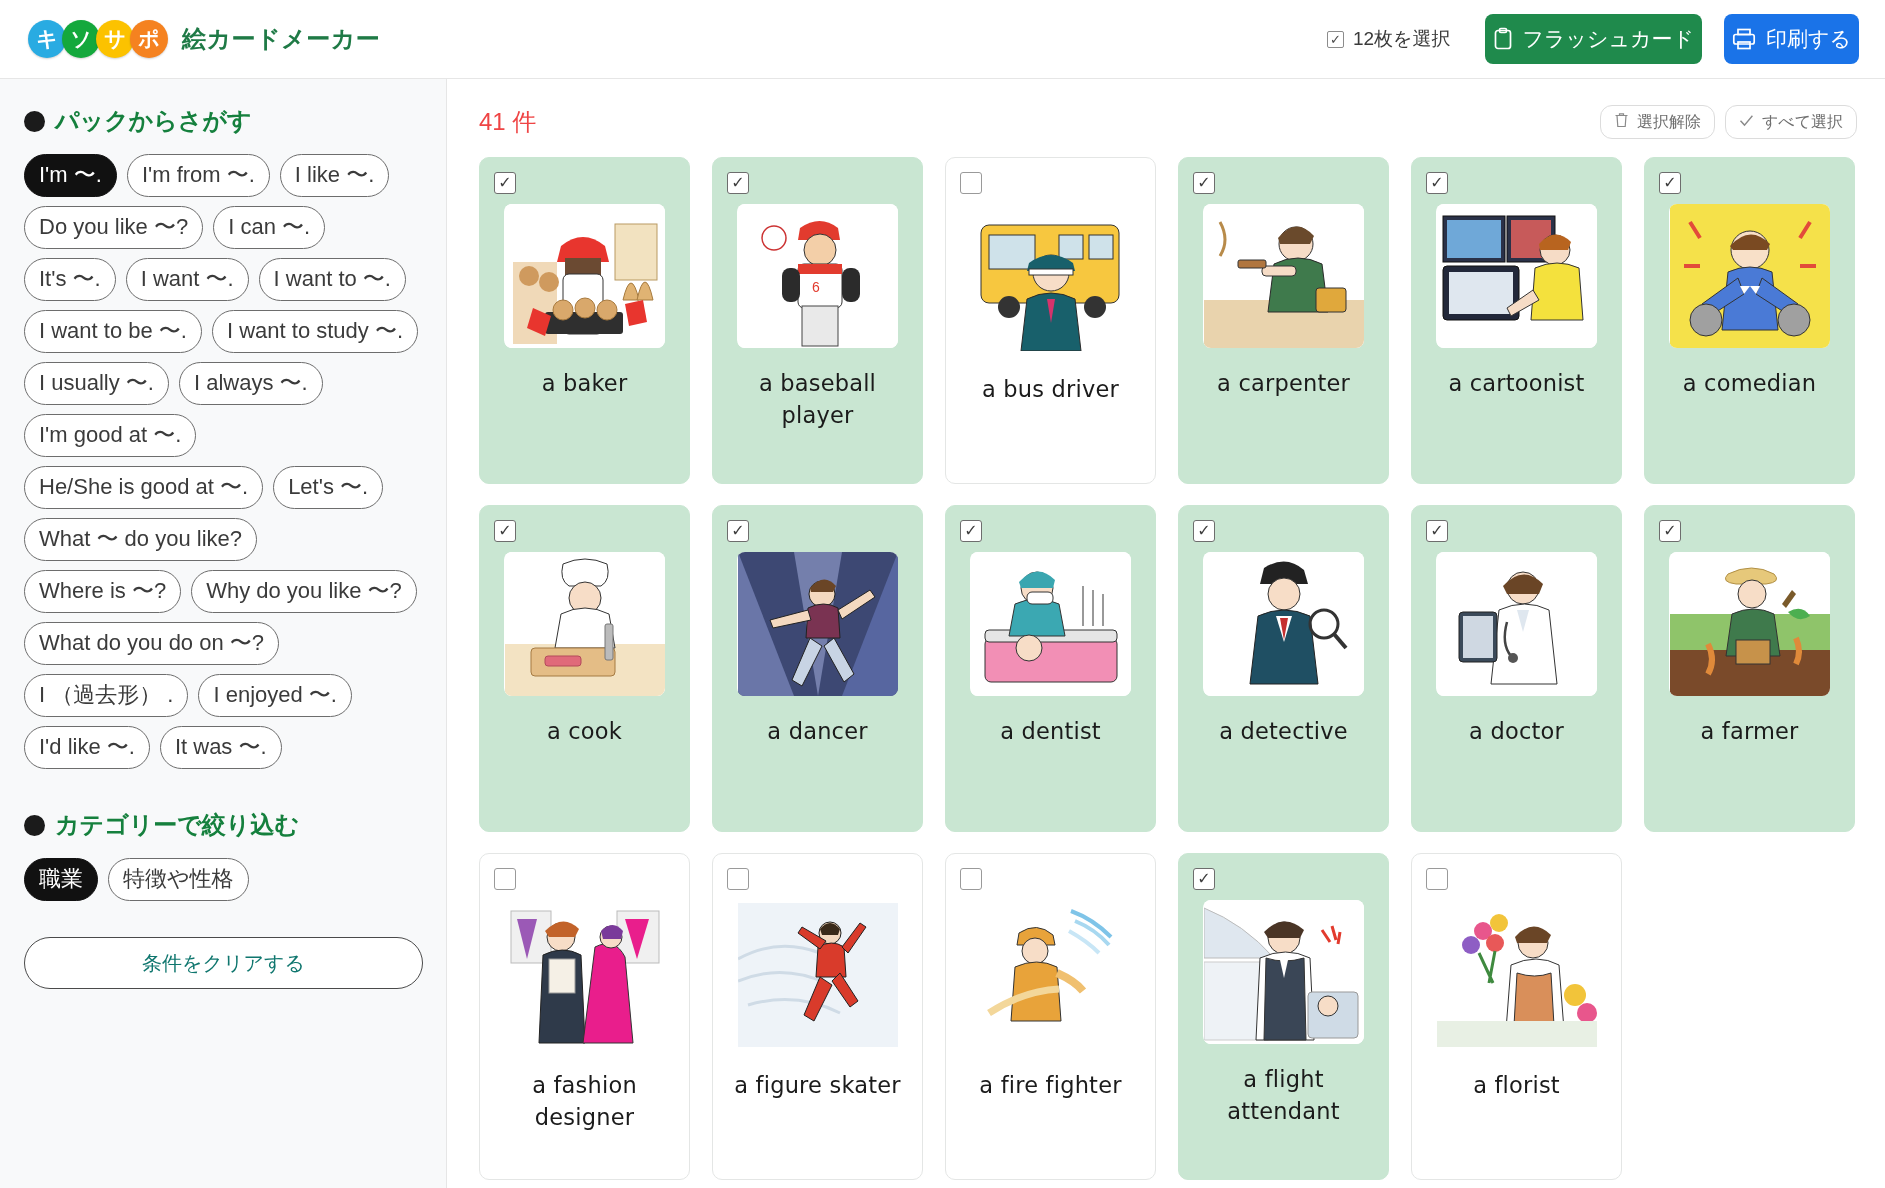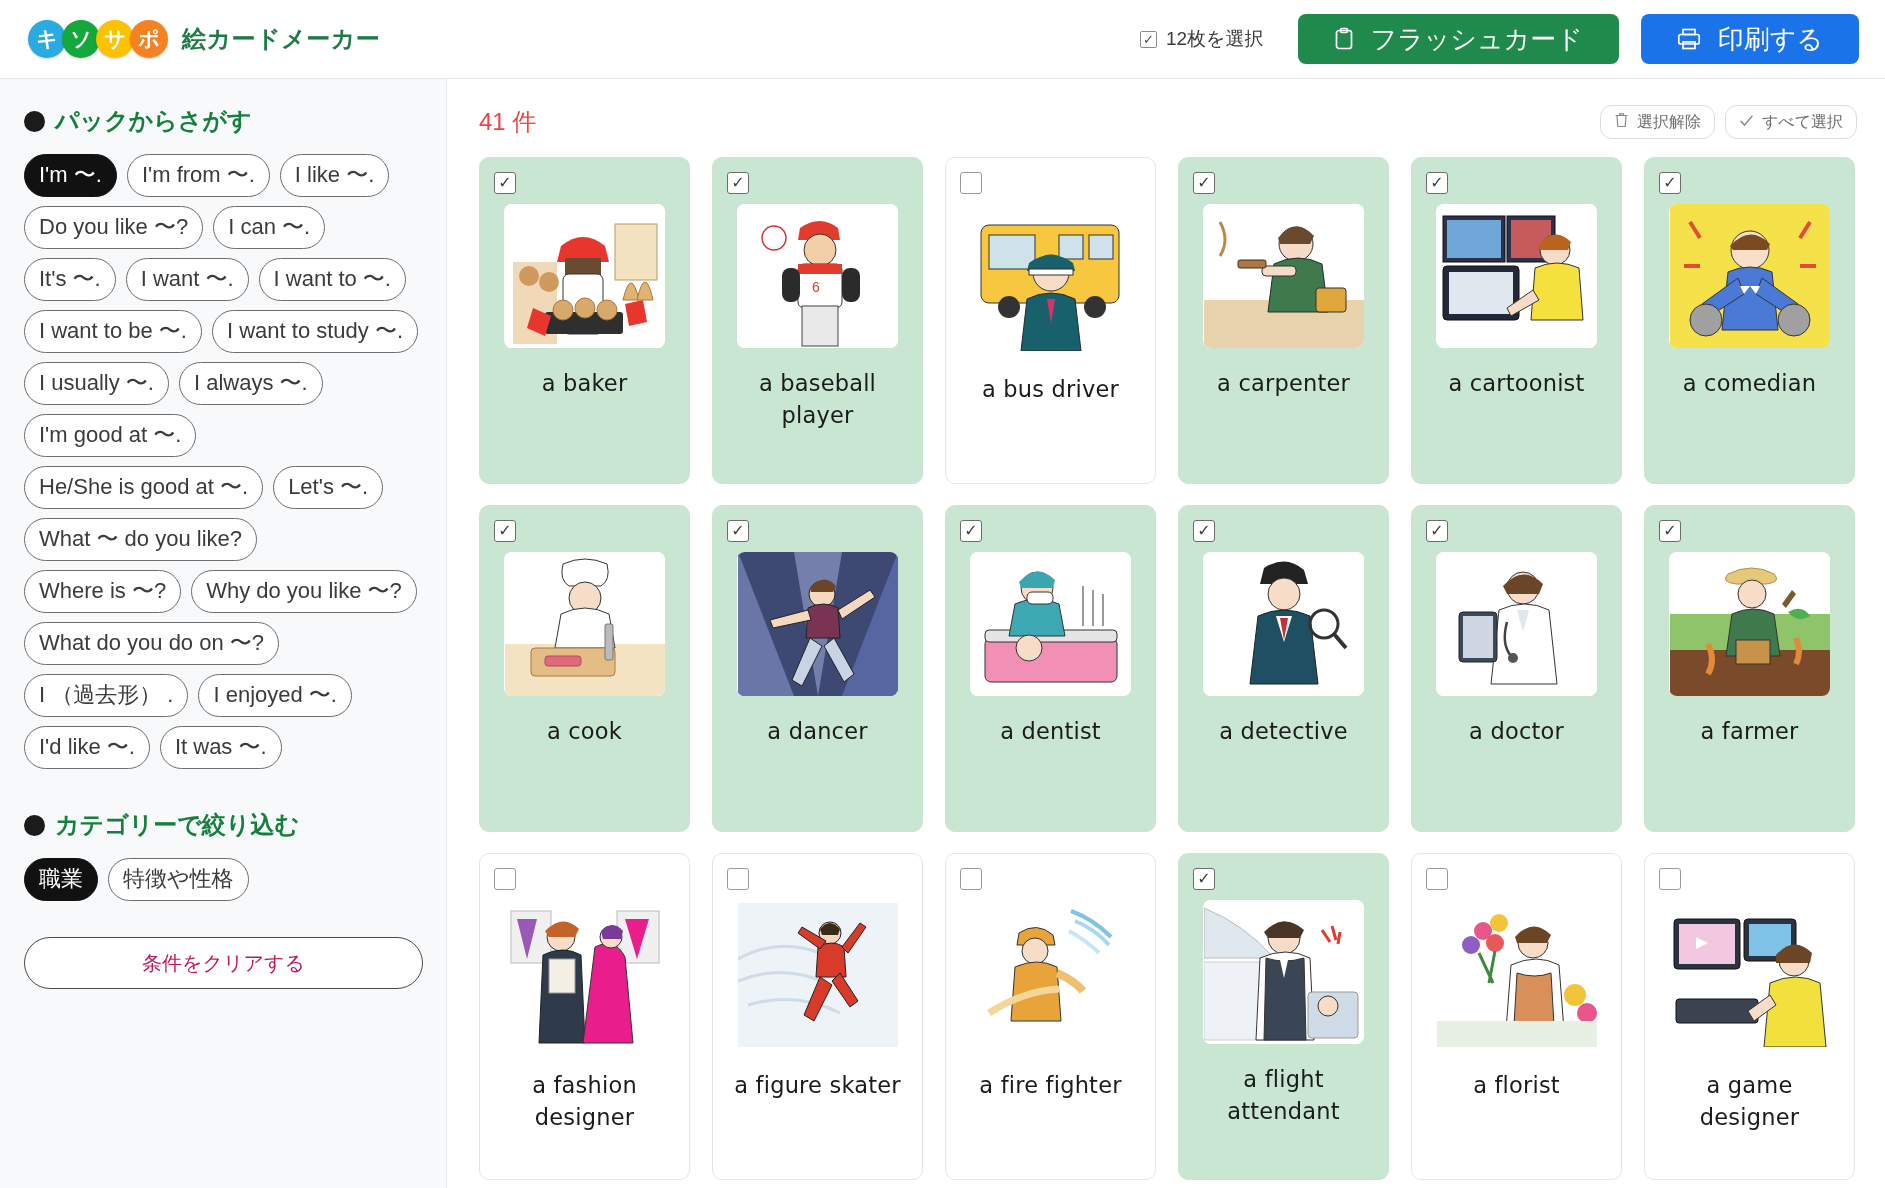--- a/index.html
+++ b/index.html
@@ -40,24 +40,24 @@
   .sel-count{
     display:flex;align-items:center;gap:9px;
     font-size:19px;color:#3a3a3a;margin-right:34px;
   }
   .mini-check{
     width:17px;height:17px;border:1.4px solid #8c8c8c;border-radius:2px;
     display:flex;align-items:center;justify-content:center;
     font-size:13px;color:#4a4a4a;line-height:1;box-sizing:border-box;
   }
   .btn{
-    display:flex;align-items:center;gap:17px;
+    display:flex;align-items:center;gap:10px;
     border:none;border-radius:8px;cursor:pointer;
-    font-size:26px;color:#fff;font-weight:400;
-    padding:0 36px;height:50px;
+    font-size:21px;color:#fff;font-weight:400;
+    padding:0 8px;height:50px;
     font-family:"Liberation Sans",sans-serif;
   }
   .btn.green{background:#1f8a4c;margin-right:22px;}
   .btn.blue{background:#1a73e8;}
   .btn svg{display:block;}
 
   
   .body-wrap{display:flex;height:1109px;}
   .sidebar{
     width:447px;box-sizing:border-box;
@@ -79,21 +79,21 @@
     background:#fff;color:#3b3b3b;
     font-size:22px;line-height:1;
     padding:9px 14px 10px 14px;
     white-space:nowrap;cursor:pointer;
   }
   .tag.active{background:#111;border-color:#111;color:#fff;font-weight:500;}
   .sec-head.cat{margin-top:40px;}
   .clear-btn{
     margin-top:36px;width:399px;height:52px;
     border:1px solid #4a4a4a;border-radius:999px;background:#fff;
-    font-size:20px;color:#be185d;cursor:pointer;
+    font-size:20px;color:#0f766e;cursor:pointer;
     font-family:"Liberation Sans",sans-serif;
   }
 
   
   .main{flex:1;box-sizing:border-box;padding:22px 28px 0 32px;background:#fff;overflow:hidden;}
   .main-bar{display:flex;align-items:center;height:42px;}
   .count{font-size:24px;color:#ef4444;text-align:right;}
   .bar-spacer{flex:1;}
   .ghost-btn{
     display:flex;align-items:center;gap:8px;
@@ -556,34 +556,15 @@
               <path d="M78 34q18-20 36-2l-4 8-30 0z" fill="#6a4526"></path>
               <path d="M74 62q26-12 48 0l6 78-60 0z" fill="#fff" stroke="#333"></path>
               <path d="M80 70q18 6 34 0l4 70-42 0z" fill="#d98f5a" stroke="#333"></path>
               <circle cx="138" cy="92" r="11" fill="#f2c43a"></circle>
               <circle cx="150" cy="110" r="10" fill="#e8568c"></circle>
               <rect x="0" y="118" width="160" height="26" fill="#e8f0e4"></rect>
             </svg>
           </div>
           <div class="label">a florist</div>
         </div>
-        <div class="card">
-          <div class="cb"></div>
-          <div class="thumb">
-            <svg width="160" height="144" viewBox="0 0 160 144">
-              <rect width="160" height="144" fill="#fff"></rect>
-              <rect x="4" y="16" width="66" height="50" rx="4" fill="#2b3242" stroke="#111"></rect>
-              <rect x="9" y="21" width="56" height="40" fill="#f2c8e0"></rect>
-              <path d="M26 34l12 6-12 6z" fill="#fff"></path>
-              <rect x="74" y="16" width="52" height="42" rx="4" fill="#2b3242" stroke="#111"></rect>
-              <rect x="79" y="21" width="42" height="32" fill="#7fc4e8"></rect>
-              <rect x="6" y="96" width="82" height="24" rx="3" fill="#3b4250" stroke="#111"></rect>
-              <circle cx="124" cy="58" r="15" fill="#f7ddc7" stroke="#333"></circle>
-              <path d="M106 52q18-20 36-2l-2 10-34 0z" fill="#6a4526"></path>
-              <path d="M100 80q26-12 50 0l6 64-62 0z" fill="#f2e13d" stroke="#333"></path>
-              <path d="M100 92l-22 16 6 10 22-16z" fill="#f7ddc7" stroke="#333"></path>
-            </svg>
-          </div>
-          <div class="label">a game designer</div>
-        </div>
       </div>
   </main>
 </div>
 
 </body></html>

